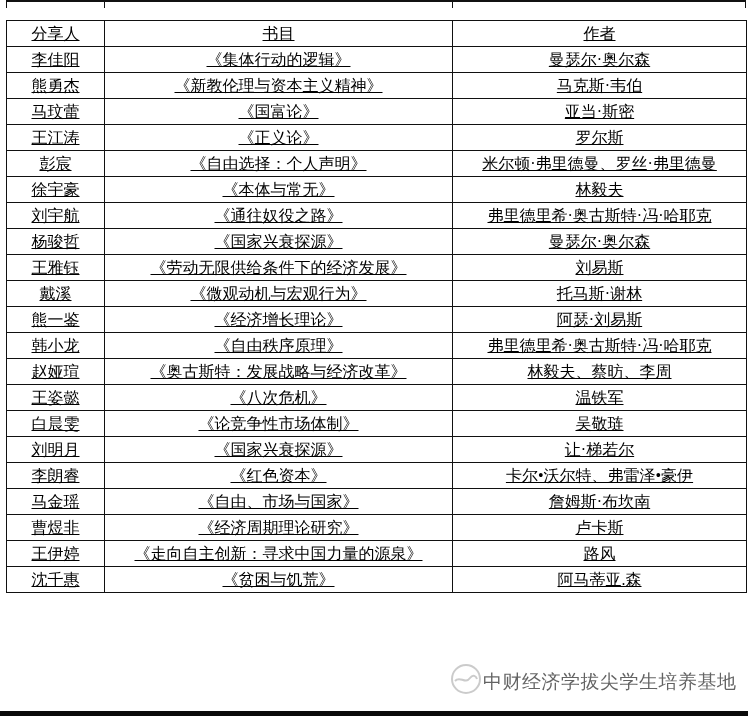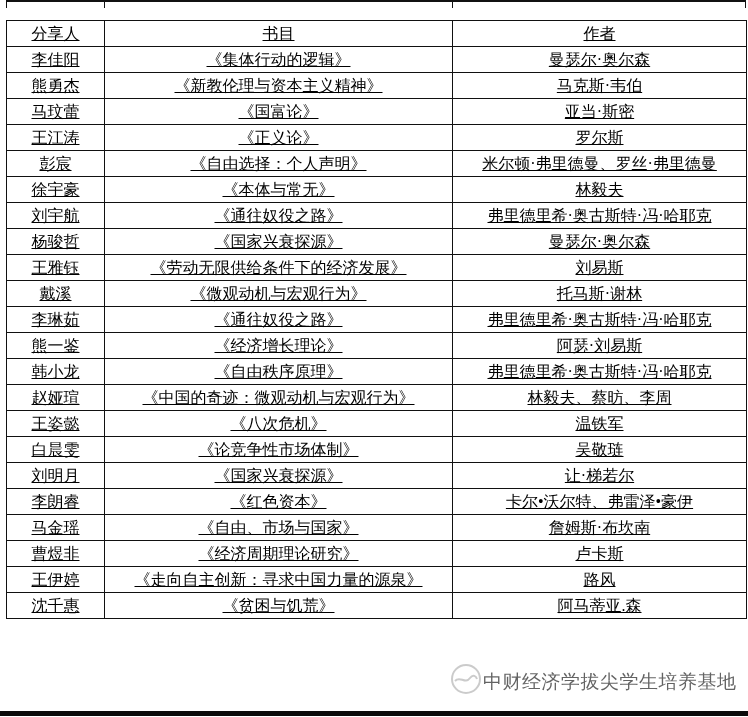--- a/index.html
+++ b/index.html
@@ -146,37 +146,32 @@
         <td>王雅钰</td>
         <td>《劳动无限供给条件下的经济发展》</td>
         <td>刘易斯</td>
       </tr>
       <tr>
         <td>戴溪</td>
         <td>《微观动机与宏观行为》</td>
         <td>托马斯·谢林</td>
       </tr>
       <tr>
-        <td>李琳茹</td>
-        <td>《通往奴役之路》</td>
-        <td>弗里德里希·奥古斯特·冯·哈耶克</td>
-      </tr>
-      <tr>
         <td>熊一鉴</td>
         <td>《经济增长理论》</td>
         <td>阿瑟·刘易斯</td>
       </tr>
       <tr>
         <td>韩小龙</td>
         <td>《自由秩序原理》</td>
         <td>弗里德里希·奥古斯特·冯·哈耶克</td>
       </tr>
       <tr>
         <td>赵娅瑄</td>
-        <td>《中国的奇迹：微观动机与宏观行为》</td>
+        <td>《奥古斯特：发展战略与经济改革》</td>
         <td>林毅夫、蔡昉、李周</td>
       </tr>
       <tr>
         <td>王姿懿</td>
         <td>《八次危机》</td>
         <td>温铁军</td>
       </tr>
       <tr>
         <td>白晨雯</td>
         <td>《论竞争性市场体制》</td>

